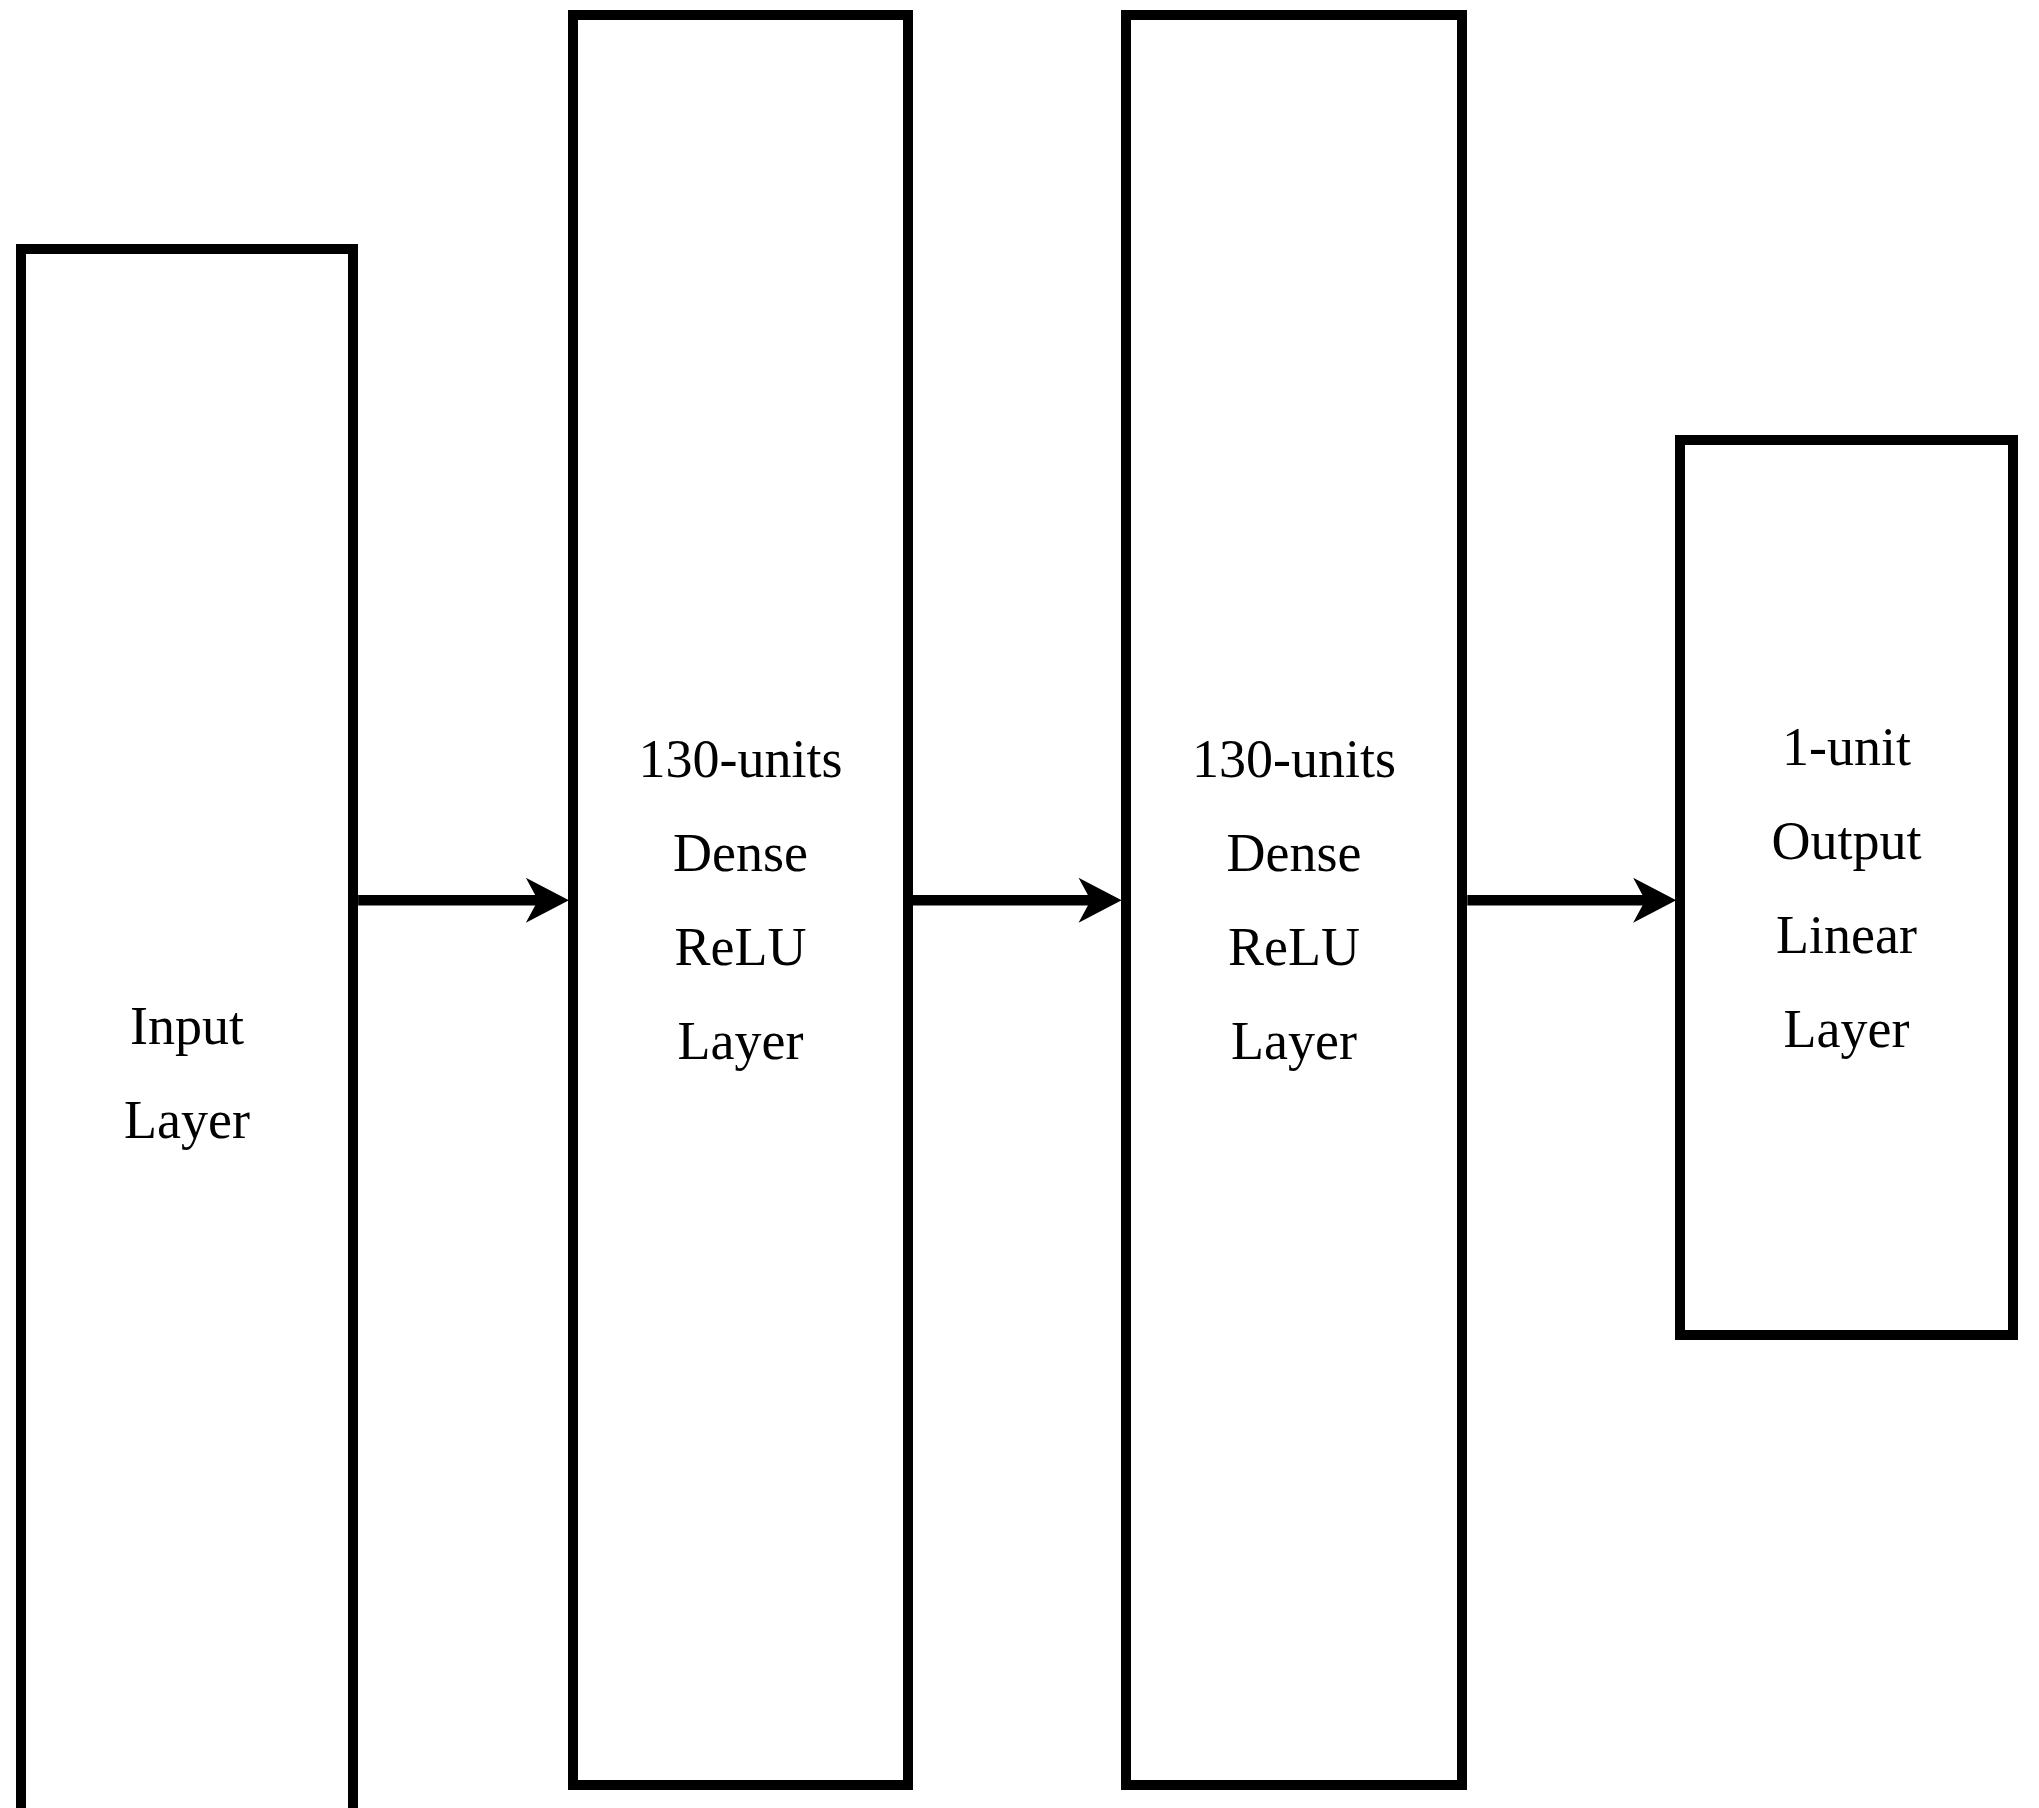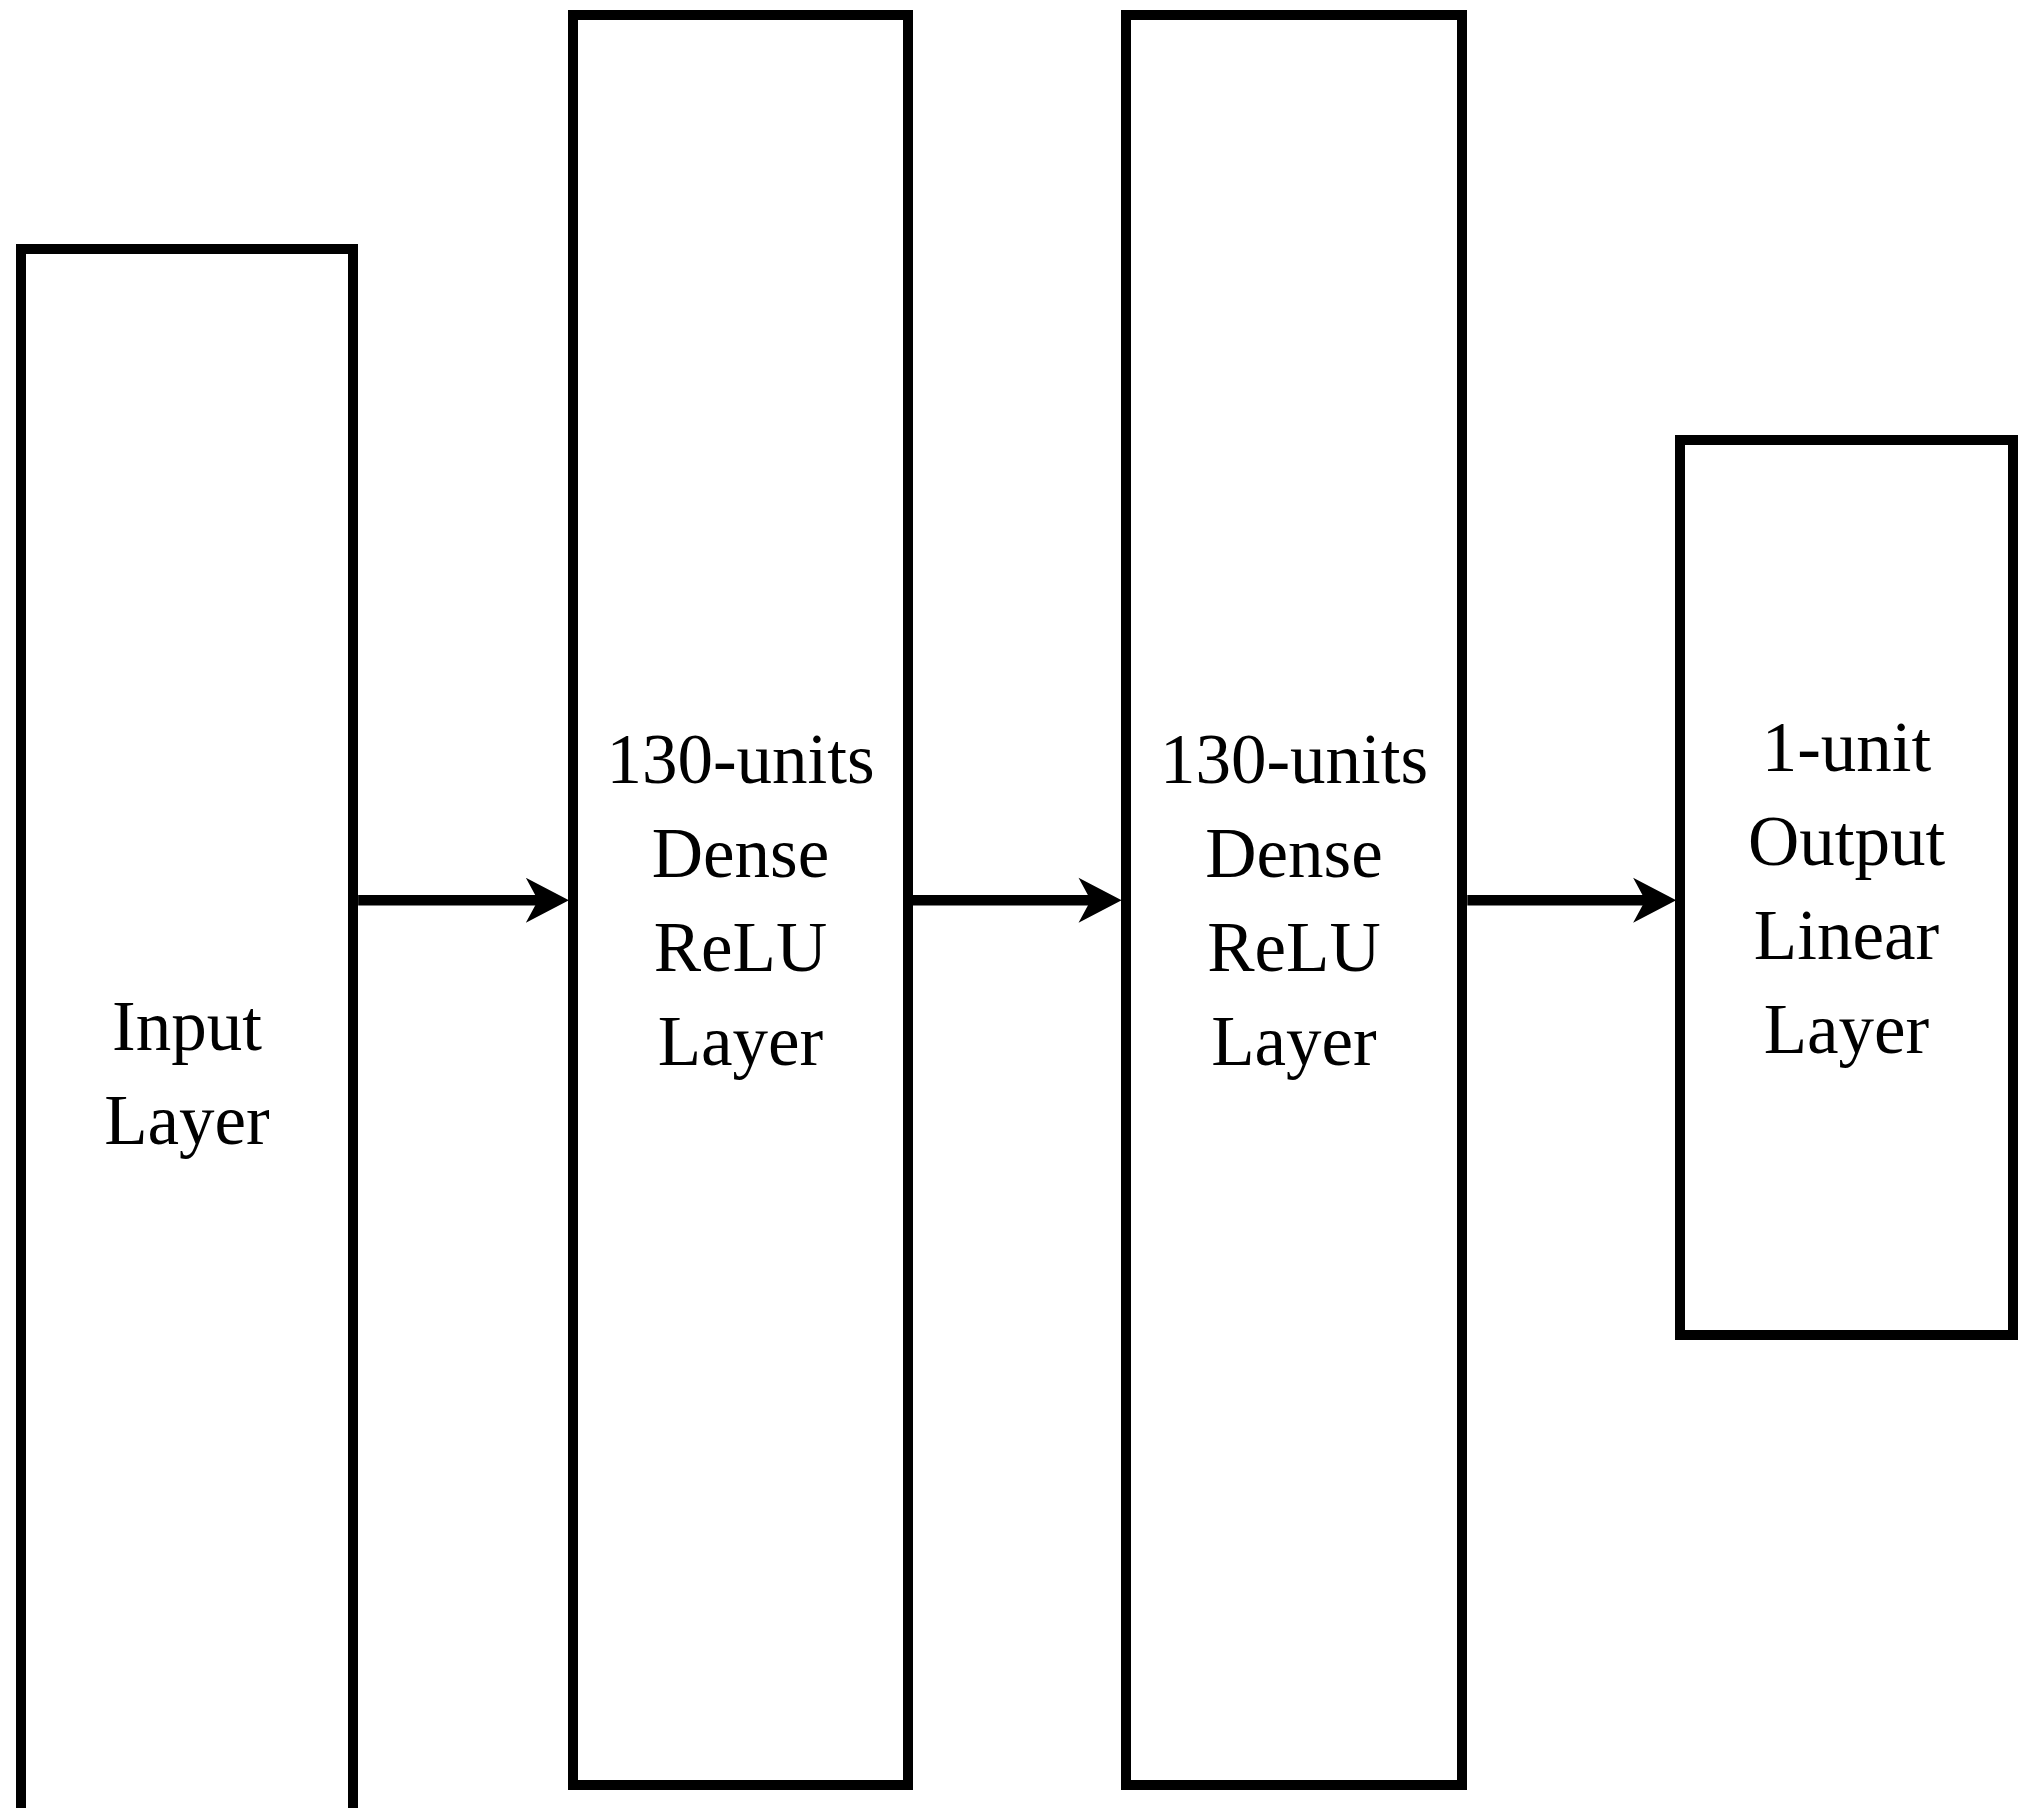--- a/index.html
+++ b/index.html
@@ -29,21 +29,21 @@
     border: 10.3px solid #000000;
     background: #ffffff;
     display: flex;
     align-items: center;
     justify-content: center;
     text-align: center;
   }
   .layer-label {
     display: block;
     white-space: pre-line;
-    font-size: 71px;
+    font-size: 54px;
     line-height: 94px;
     color: #000000;
   }
   .box-input   { left: 16px;   top: 244px; width: 342px; height: 1658px; }
   .box-dense1  { left: 568px;  top: 10.3px;  width: 345px; height: 1780px; }
   .box-dense2  { left: 1121px; top: 10.3px;  width: 346px; height: 1780px; }
   .box-output  { left: 1675px; top: 435px; width: 343px; height: 905px;  }
   .arrow-line {
     stroke: #000000;
     stroke-width: 11;

